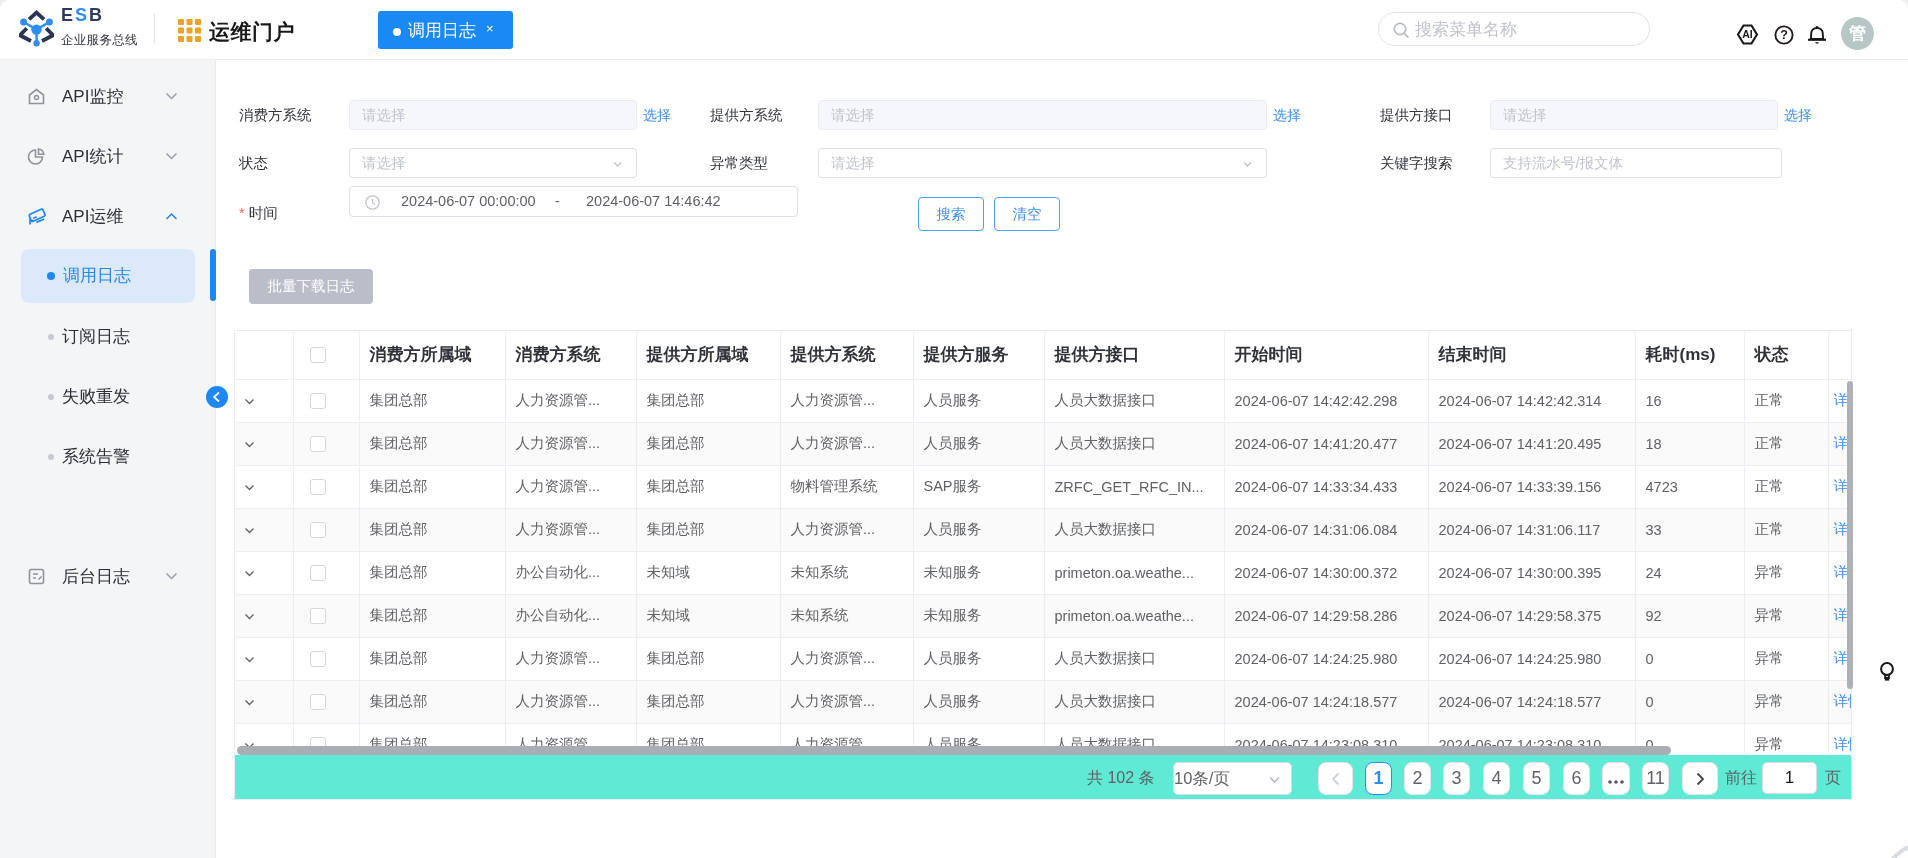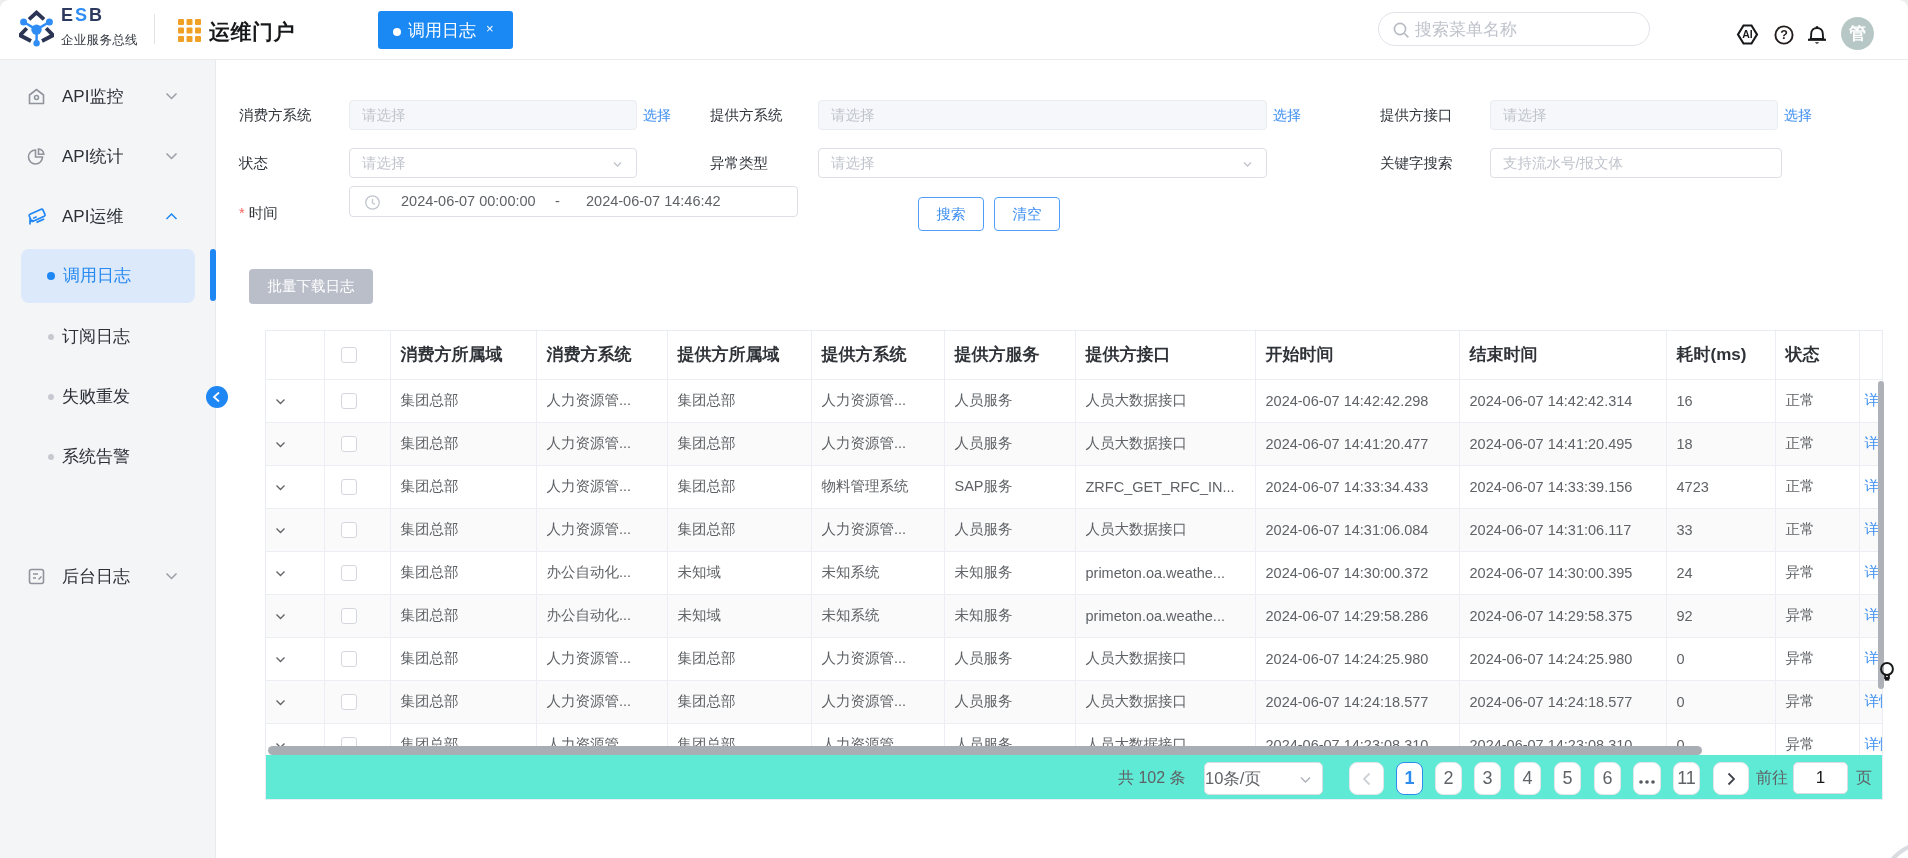--- a/index.html
+++ b/index.html
@@ -33,21 +33,21 @@
 #collapse { position:absolute; left:206px; top:386px; width:22px; height:22px; border-radius:50%; background:#1f87f3; z-index:9; }
 
 .flabel { position:absolute; font-size:14.5px; color:#30343b; line-height:30px; height:30px; }
 .gin { position:absolute; height:30px; background:#f5f7fa; border:1px solid #e9ecf0; border-radius:4px; font-size:14.5px; color:#c0c4cc; line-height:28px; padding-left:12px; }
 .win { position:absolute; height:30px; background:#fff; border:1px solid #dcdfe6; border-radius:4px; font-size:14.5px; color:#c0c4cc; line-height:28px; padding-left:12px; }
 .lnk { position:absolute; font-size:14px; color:#3d8ef0; line-height:30px; }
 .chev { position:absolute; right:14px; top:11px; width:9px; height:9px; }
 .bbtn { position:absolute; top:197px; width:66px; height:34px; border:1px solid #4f9ef7; border-radius:4px; background:#fff; color:#3d8ef0; font-size:14.5px; text-align:center; line-height:32px; }
 #batch { position:absolute; left:236px; top:269px; width:124px; height:35px; background:#b9bec9; border-radius:4px; color:#fff; font-size:14.5px; text-align:center; line-height:35px;margin-left:13px; }
 
-#card { position:absolute; left:234px; top:330px; width:1618px; height:470px; border:1px solid #e9ecf2;margin-left:31px; }
+#card { position:absolute; left:234px; top:330px; width:1618px; height:470px; border:1px solid #e9ecf2; }
 #tblwrap { position:absolute; left:0; top:0; width:1616px; height:424px; overflow:hidden; }
 table { border-collapse:collapse; table-layout:fixed; width:1654px; }
 th { height:48px; font-size:17px; font-weight:bold; color:#2f3338; text-align:left; padding:0 0 0 10px; border-right:1px solid #eceef4; border-bottom:1px solid #eceef4; background:#fff; }
 td { height:43px; font-size:14.5px; color:#5f6266; text-align:left; padding:0 0 0 10px; border-right:1px solid #eceef4; border-bottom:1px solid #eceef4; white-space:nowrap; overflow:hidden; }
 tr.odd td { background:#fff; }
 tr.even td { background:#fafafa; }
 td.ctr,th.ctr { padding:0; text-align:center; }
 .cbx { display:inline-block; width:16px; height:16px; border:1px solid #d4d7dd; border-radius:3px; background:#fff; vertical-align:middle; }
 .det { color:#3d8ef0; padding-left:5px; }
 #vscroll { position:absolute; left:1612px; top:50px; width:6px; height:308px; background:#aeb1b7; border-radius:3px; }

